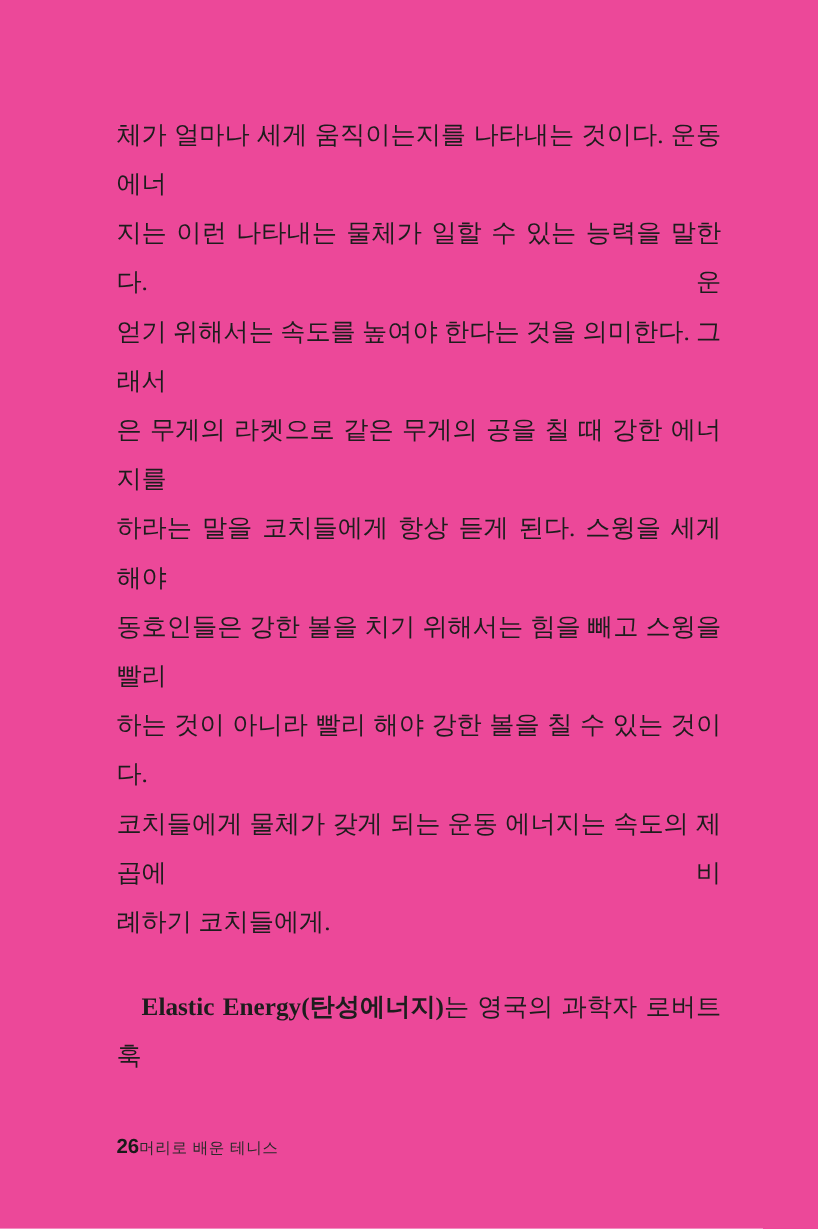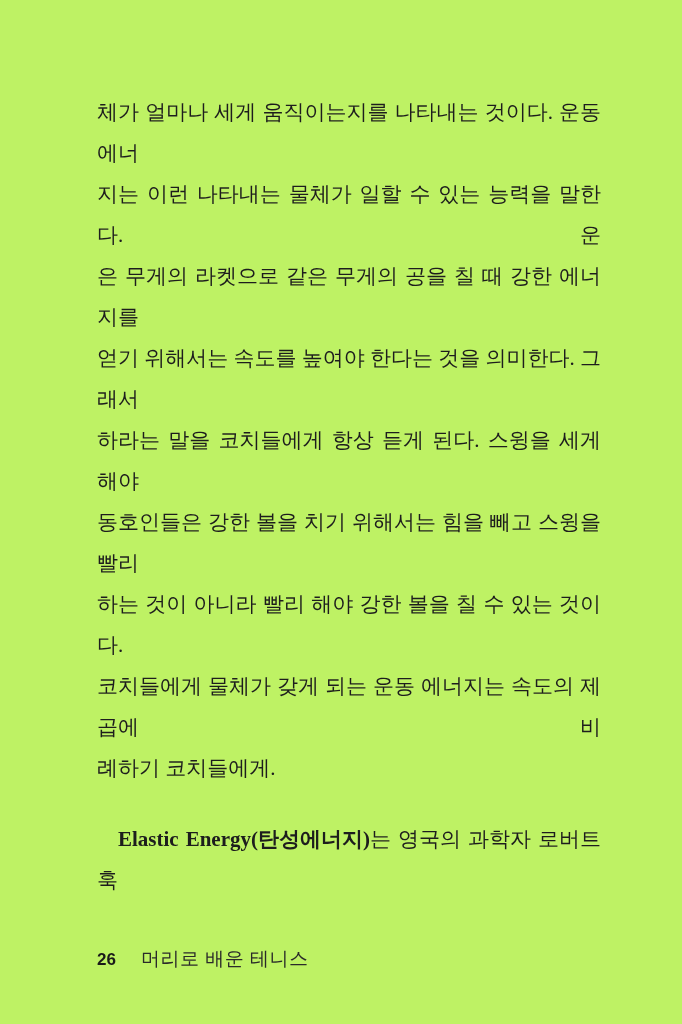--- a/index.html
+++ b/index.html
@@ -4,21 +4,21 @@
 <style>
   html, body {
     margin: 0;
     padding: 0;
     background: #ffffff;
   }
   .page {
     position: relative;
     width: 682px;
     height: 1024px;
-    background: #bef264;
+    background: #ec4899;
     overflow: hidden;
     font-family: "Liberation Serif", "DejaVu Serif", serif;
   }
   .body-text {
     position: absolute;
     left: 97px;
     top: 92px;
     width: 504px;
     font-size: 21px;
     line-height: 41px;
@@ -39,44 +39,44 @@
   }
   .line b {
     font-weight: 700;
   }
   .footer {
     position: absolute;
     left: 97px;
     top: 946px;
     display: flex;
     align-items: baseline;
-    gap: 25px;
+    gap: 0;
     font-family: "Liberation Sans", "DejaVu Sans", sans-serif;
   }
   .page-num {
     font-weight: 700;
     font-size: 17px;
     color: #1a1a1a;
   }
   .book-title {
-    font-size: 19px;
+    font-size: 13px;
     color: #2a2a2a;
     letter-spacing: 0.5px;
   }
 </style>
 </head>
 <body>
 
 <div class="page">
   <div class="body-text">
       <div class="para">
         <div class="line"><span>체가 얼마나 세게 움직이는지를 나타내는 것이다. 운동 에너</span></div>
         <div class="line"><span>지는 이런 나타내는 물체가 일할 수 있는 능력을 말한다. 운</span></div>
+        <div class="line"><span>얻기 위해서는 속도를 높여야 한다는 것을 의미한다. 그래서</span></div>
         <div class="line"><span>은 무게의 라켓으로 같은 무게의 공을 칠 때 강한 에너지를</span></div>
-        <div class="line"><span>얻기 위해서는 속도를 높여야 한다는 것을 의미한다. 그래서</span></div>
         <div class="line"><span>하라는 말을 코치들에게 항상 듣게 된다. 스윙을 세게 해야</span></div>
         <div class="line"><span>동호인들은 강한 볼을 치기 위해서는 힘을 빼고 스윙을 빨리</span></div>
         <div class="line"><span>하는 것이 아니라 빨리 해야 강한 볼을 칠 수 있는 것이다.</span></div>
         <div class="line"><span>코치들에게 물체가 갖게 되는 운동 에너지는 속도의 제곱에 비</span></div>
         <div class="line align-left"><span>례하기 코치들에게.</span></div>
       </div>
       <div class="para">
         <div class="line indented"><b>Elastic Energy(탄성에너지)</b><span>는 영국의 과학자 로버트 훅</span></div>
       </div>
     </div>

